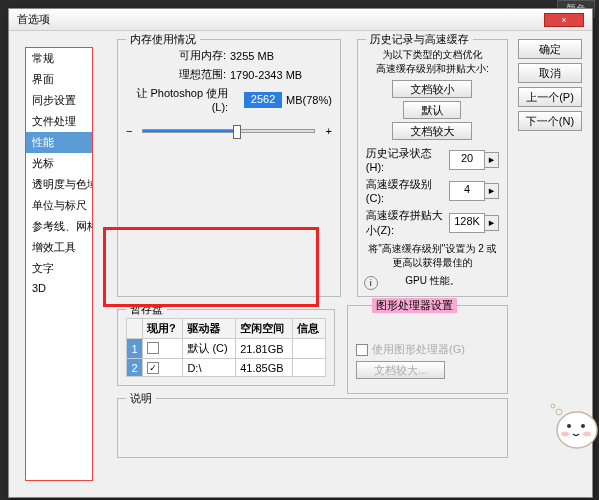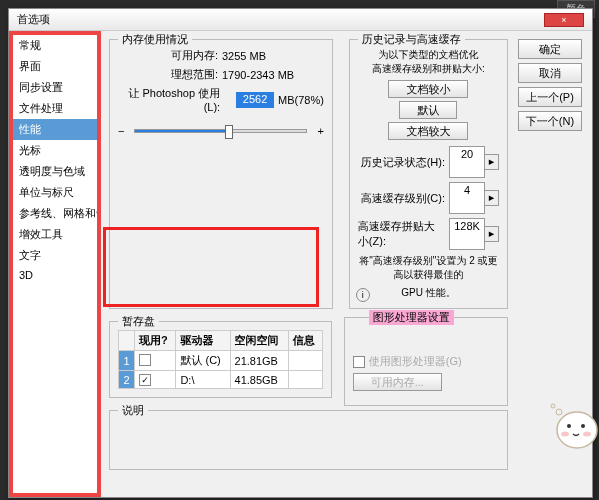--- a/index.html
+++ b/index.html
@@ -2,37 +2,37 @@
 <html><head>
 <meta charset="utf-8">
 <style>
 * { box-sizing: border-box; margin: 0; padding: 0; }
 body { font-family: "Microsoft YaHei", SimSun, sans-serif; font-size: 11px; background: #2a2a2a; width: 599px; height: 500px; overflow: hidden; position: relative; }
 .window { position: absolute; left: 8px; top: 8px; width: 585px; height: 490px; background: #f0f0f0; border: 1px solid #888; box-shadow: 2px 2px 6px rgba(0,0,0,0.4); }
 .titlebar { height: 22px; background: linear-gradient(#fff,#e8e8e8); border-bottom: 1px solid #ccc; padding: 3px 8px; display: flex; align-items: center; justify-content: space-between; }
 .titlebar .title { font-size: 11px; }
 .titlebar .close { width: 40px; height: 14px; background: #d44; border: 1px solid #a22; color: #fff; text-align: center; font-size: 9px; line-height: 12px; cursor: pointer; }
 .body { display: flex; height: calc(100% - 22px); }
-.sidebar { width: 92px; background: #fff; border: 4px solid #ef4444; margin: 0; overflow: auto; }
+.sidebar { width: 68px; background: #fff; border: 1px solid #ef4444; margin: 16px; overflow: auto; }
 .sidebar-item { padding: 3px 6px; cursor: pointer; font-size: 11px; white-space: nowrap; }
 .sidebar-item.selected { background: #5b9bd5; color: #fff; }
 .main { flex: 1; padding: 4px; overflow: auto; position: relative; }
 .rightbtns { position: absolute; right: 10px; top: 8px; width: 64px; display: flex; flex-direction: column; gap: 4px; margin-left: 16px; }
 .btn { height: 20px; background: linear-gradient(#fff,#e4e4e4); border: 1px solid #999; font-size: 11px; cursor: pointer; }
 .group { border: 1px solid #bbb; margin: 4px 80px 8px 4px; padding: 8px; position: relative; font-size: 11px; }
 .group > .legend { position: absolute; top: -8px; left: 8px; background: #f0f0f0; padding: 0 4px; }
 .row { display: flex; align-items: center; margin-bottom: 4px; gap: 4px; }
 .row .lab { min-width: 100px; text-align: right; }
 .num-input { width: 40px; height: 16px; background: #fff; border: 1px solid #7a9; color: #000; text-align: center; font-size: 11px; margin-left: 12px; }
 .num-input.hl { background: #2a7de1; color: #fff; border-color: #2a7de1; }
 .slider-track { flex: 1; height: 4px; background: linear-gradient(to right, #2a7de1 55%, #ddd 55%); border: 1px solid #999; position: relative; margin: 0 6px; }
 .slider-thumb { position: absolute; left: 55%; top: -5px; width: 8px; height: 14px; background: #fff; border: 1px solid #666; transform: translateX(-50%); }
 .mini-btn { height: 18px; padding: 0 17px; background: linear-gradient(#fff,#e4e4e4); border: 1px solid #999; font-size: 11px; cursor: pointer; }
 .combo { display: inline-flex; align-items: center; }
-.combo-val { width: 36px; height: 32px; border: 1px solid #999; background: #fff; text-align: center; line-height: 14px; }
+.combo-val { width: 36px; height: 20px; border: 1px solid #999; background: #fff; text-align: center; line-height: 14px; }
 .combo-arrow { width: 14px; height: 16px; border: 1px solid #999; border-left: none; background: #eee; text-align: center; line-height: 12px; cursor: pointer; }
 .tworow { display: flex; gap: 8px; }
 .tworow > .group { flex: 1; margin-right: 4px; }
 .group.memory { margin-right: 4px; }
 .group.history { margin-right: 80px; }
 .scratch-table { width: 100%; border-collapse: collapse; font-size: 11px; }
 .scratch-table th, .scratch-table td { border: 1px solid #ccc; padding: 2px 4px; text-align: left; background: #fff; }
 .scratch-table th { background: #f4f4f4; }
 .scratch-table td.rownum { background: #5b9bd5; color: #fff; width: 16px; text-align: center; }
 .redbox { position: absolute; border: 3px solid #e22; pointer-events: none; }
@@ -173,21 +173,21 @@
           </table>
         </div>
         <div class="gpu-group">
           <div class="legend">图形处理器设置</div>
           <div style="height:28px;"></div>
           <div class="row disabled">
               <span class="checkbox"></span>
               <span>使用图形处理器(G)</span>
             </div>
           <div class="row">
-              <button class="mini-btn disabled">可用内存...</button>
+              <button class="mini-btn disabled">文档较大...</button>
             </div>
         </div>
       </div>
 
       <div class="group" style="height:60px;">
         <div class="legend">说明</div>
       </div>
 
     </div>
   </div>

